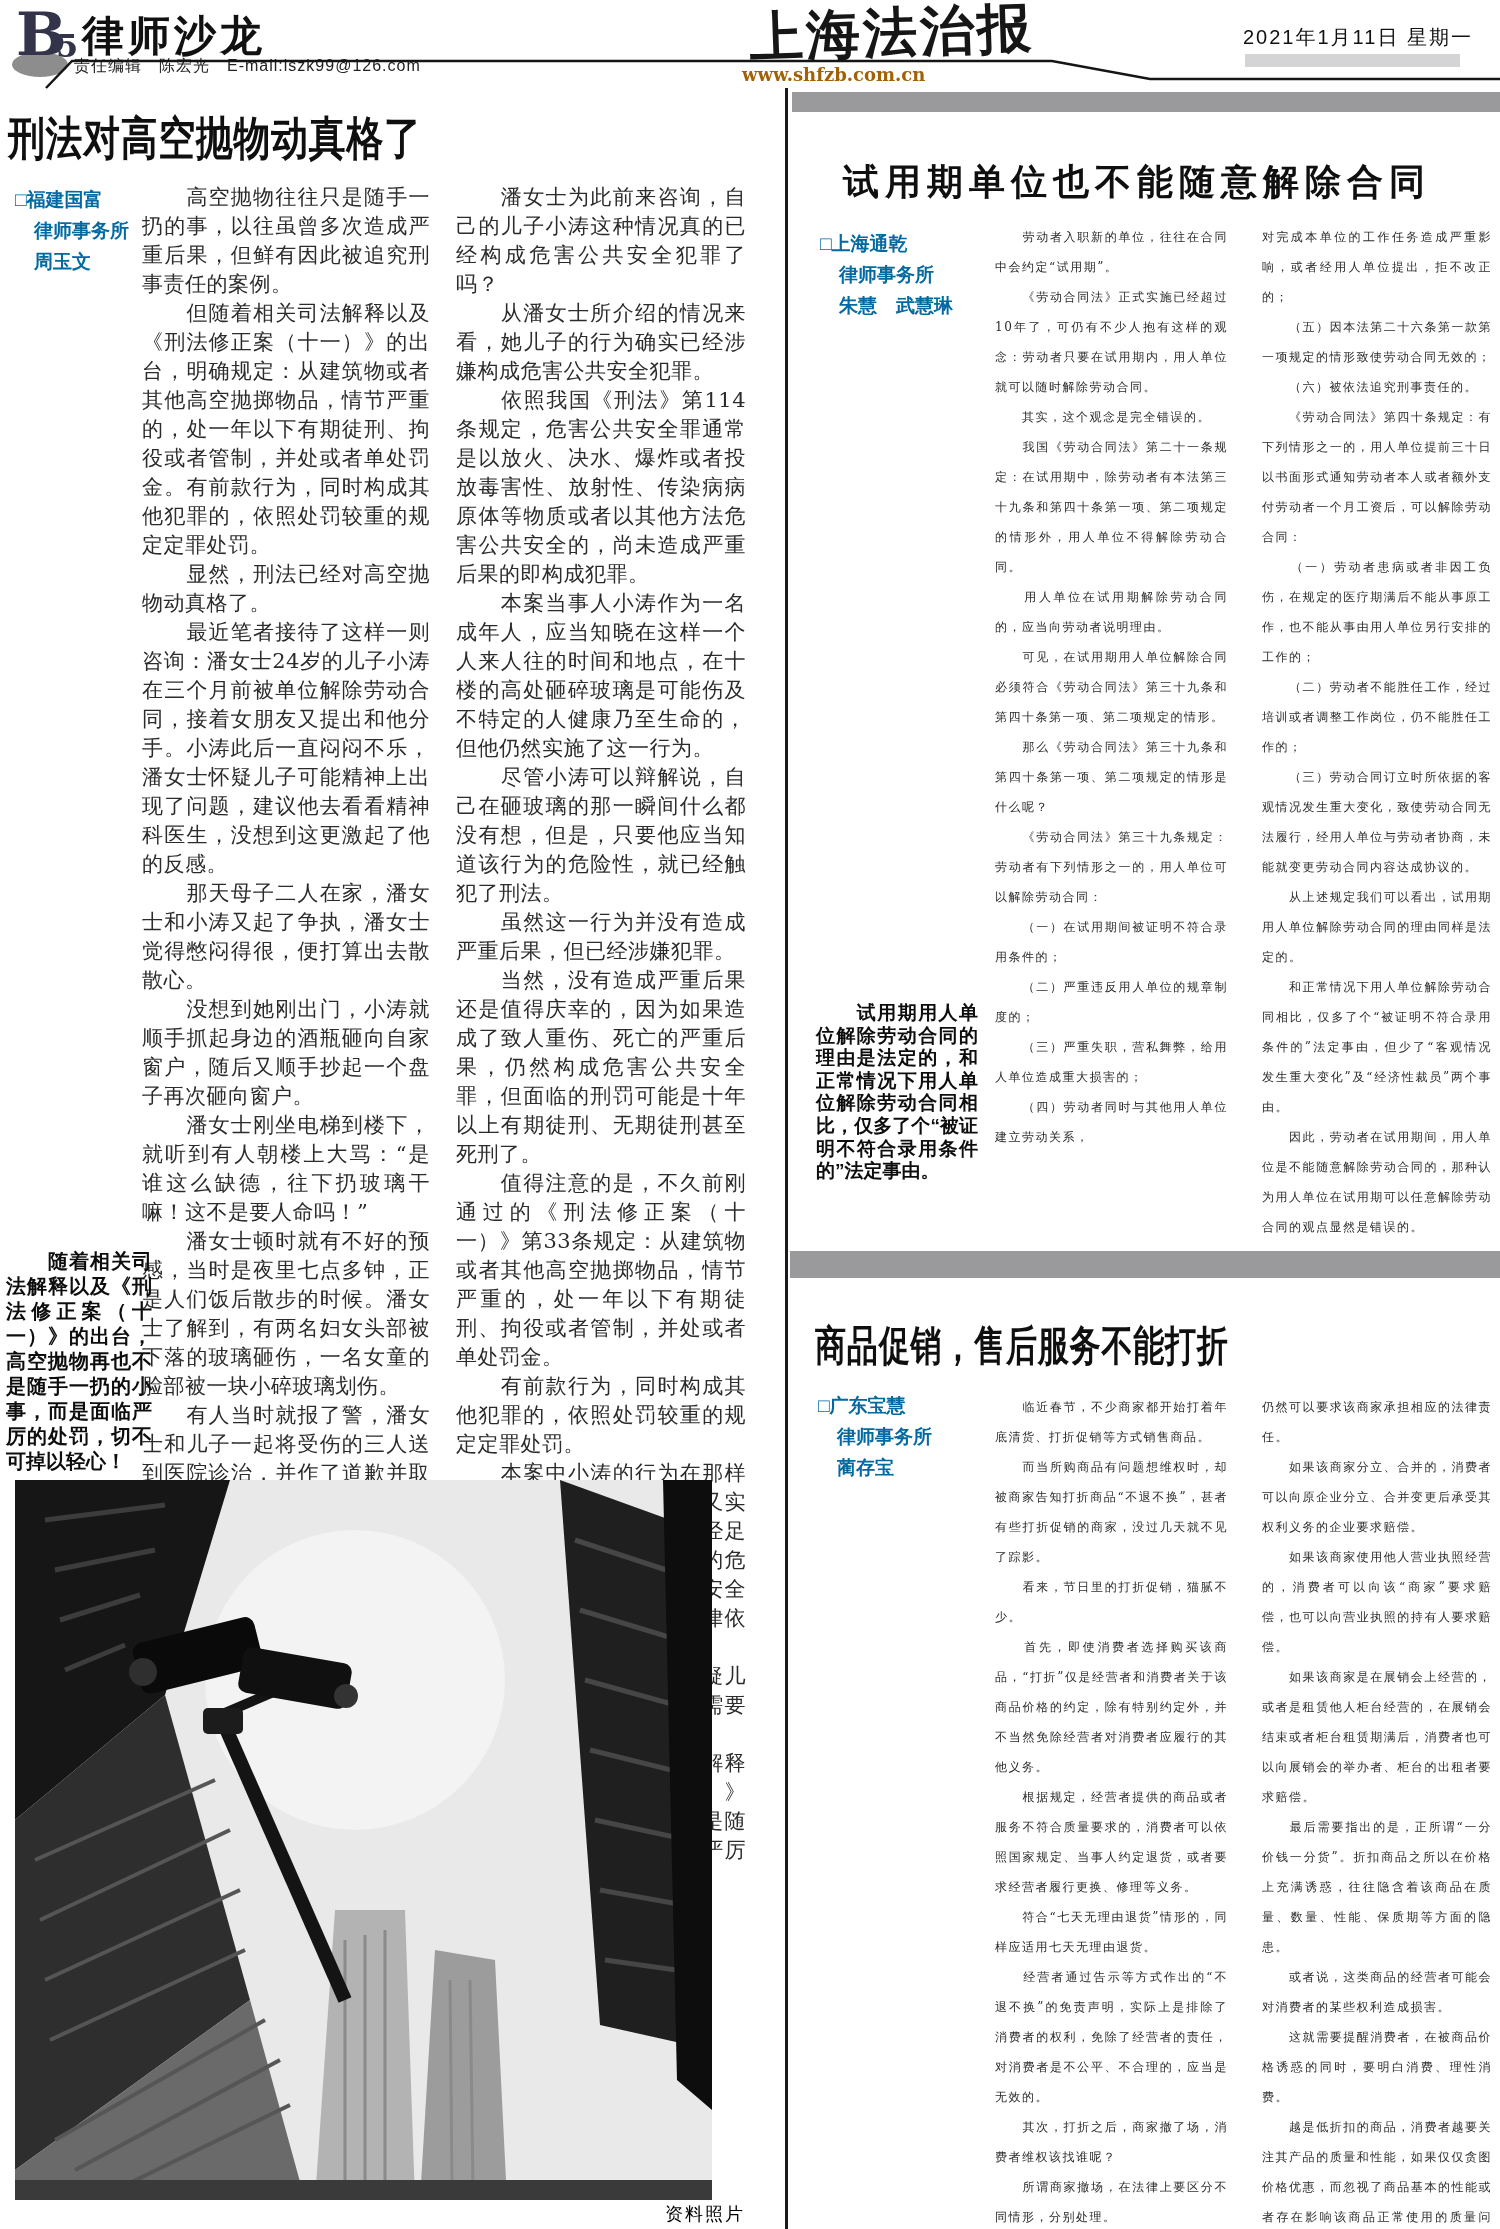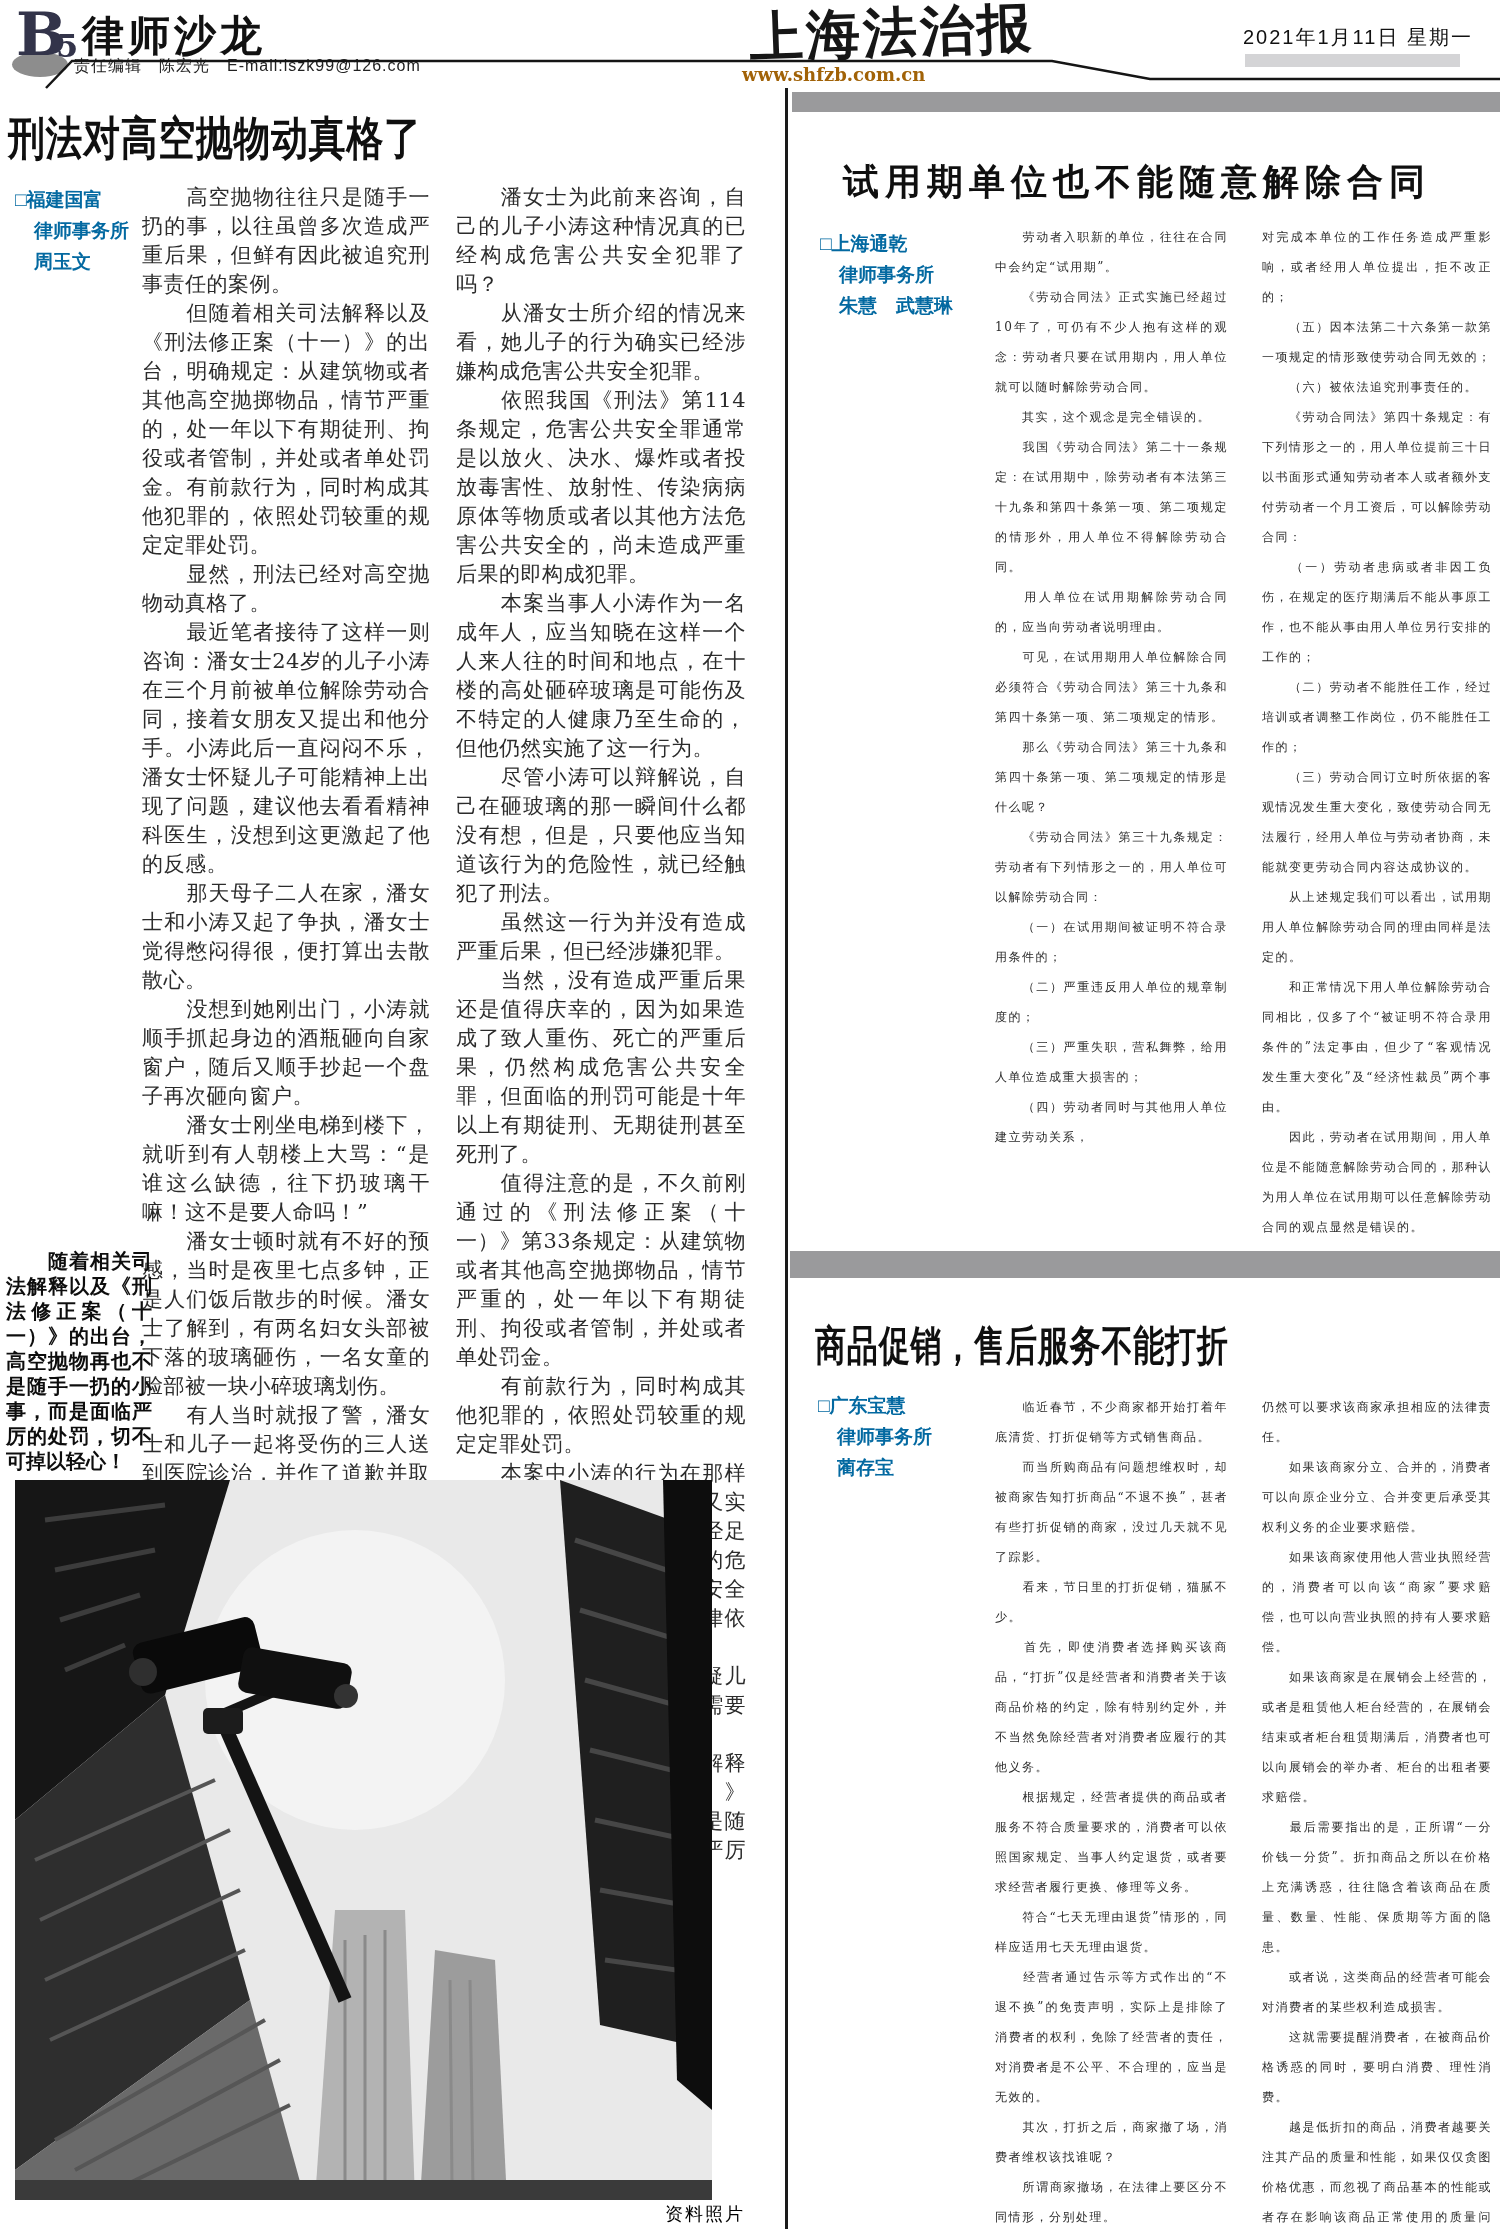--- a/index.html
+++ b/index.html
@@ -157,20 +157,21 @@
 　　（五）因本法第二十六条第一款第一项规定的情形致使劳动合同无效的；
 　　（六）被依法追究刑事责任的。
 　　《劳动合同法》第四十条规定：有下列情形之一的，用人单位提前三十日以书面形式通知劳动者本人或者额外支付劳动者一个月工资后，可以解除劳动合同：
 　　（一）劳动者患病或者非因工负伤，在规定的医疗期满后不能从事原工作，也不能从事由用人单位另行安排的工作的；
 　　（二）劳动者不能胜任工作，经过培训或者调整工作岗位，仍不能胜任工作的；
 　　（三）劳动合同订立时所依据的客观情况发生重大变化，致使劳动合同无法履行，经用人单位与劳动者协商，未能就变更劳动合同内容达成协议的。
 　　从上述规定我们可以看出，试用期用人单位解除劳动合同的理由同样是法定的。
 　　和正常情况下用人单位解除劳动合同相比，仅多了个“被证明不符合录用条件的”法定事由，但少了“客观情况发生重大变化”及“经济性裁员”两个事由。
 　　因此，劳动者在试用期间，用人单位是不能随意解除劳动合同的，那种认为用人单位在试用期可以任意解除劳动合同的观点显然是错误的。</div>
 
+  <div class="abs pq pq2" style="left:816px;top:1002px;width:162px;">　　试用期用人单位解除劳动合同的理由是法定的，和正常情况下用人单位解除劳动合同相比，仅多了个“被证明不符合录用条件的”法定事由。</div>
 
   <div class="abs a-title t3" style="left:815px;top:1318px;">商品促销，售后服务不能打折</div>
 
   <div class="abs author" style="left:818px;top:1390px;">
     <span class="ln">□广东宝慧</span>
     <span class="ln">律师事务所</span>
     <span class="ln">蔺存宝</span>
   </div>
 
   <div class="abs coltext song" style="left:995px;top:1392px;width:233px;height:835px;">　　临近春节，不少商家都开始打着年底清货、打折促销等方式销售商品。

